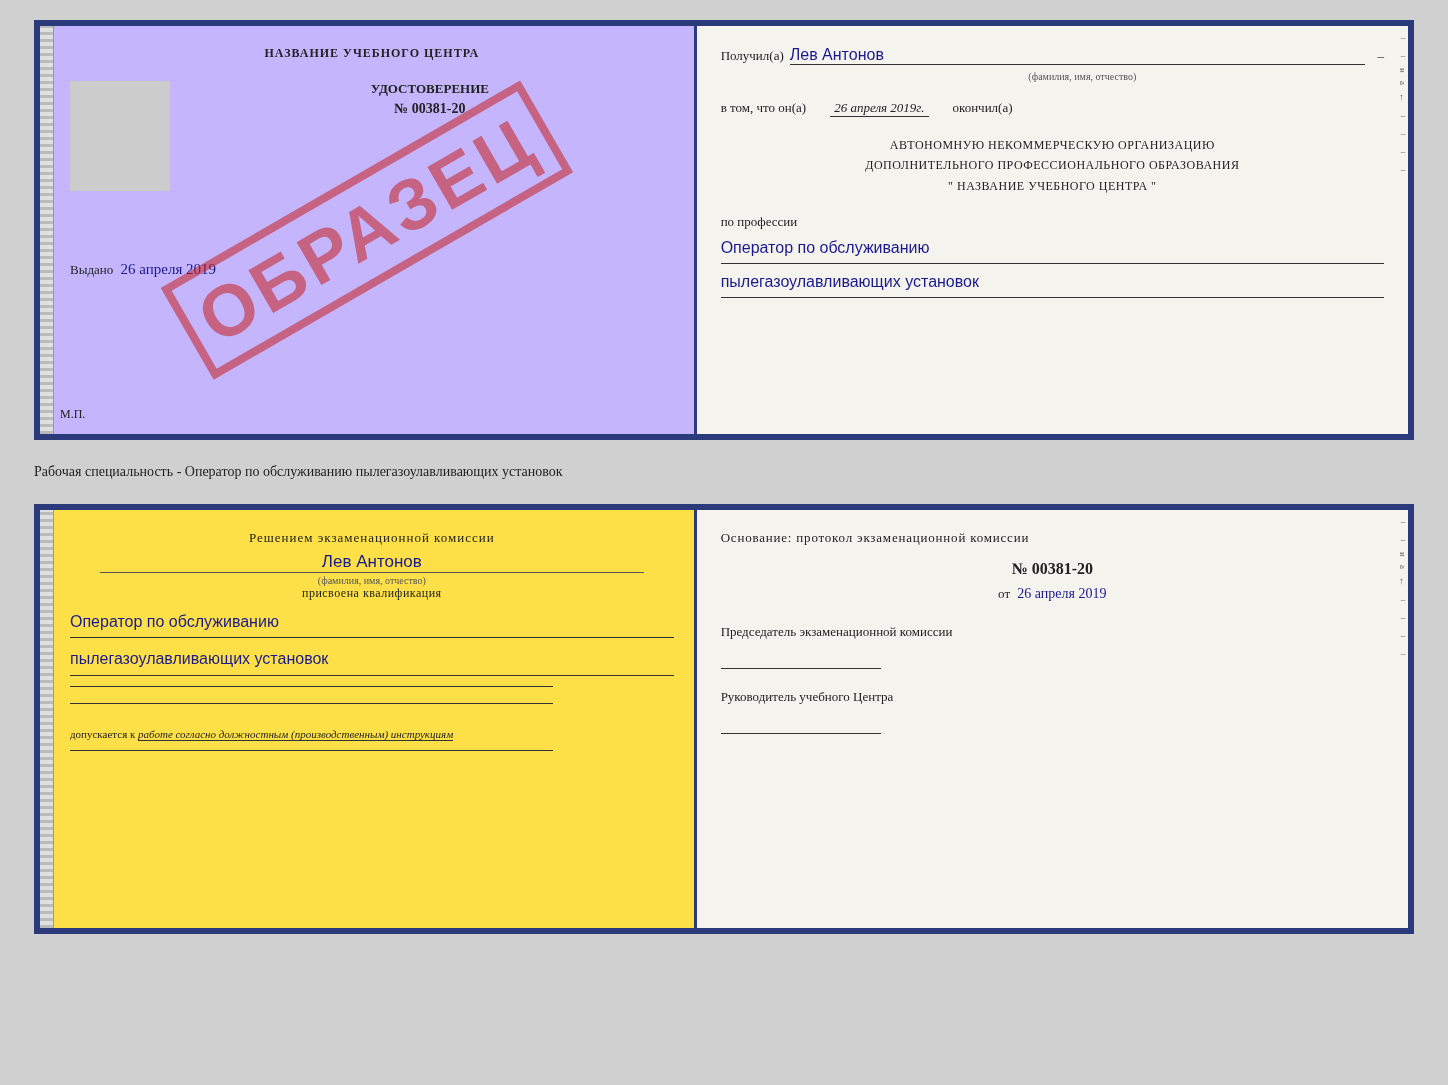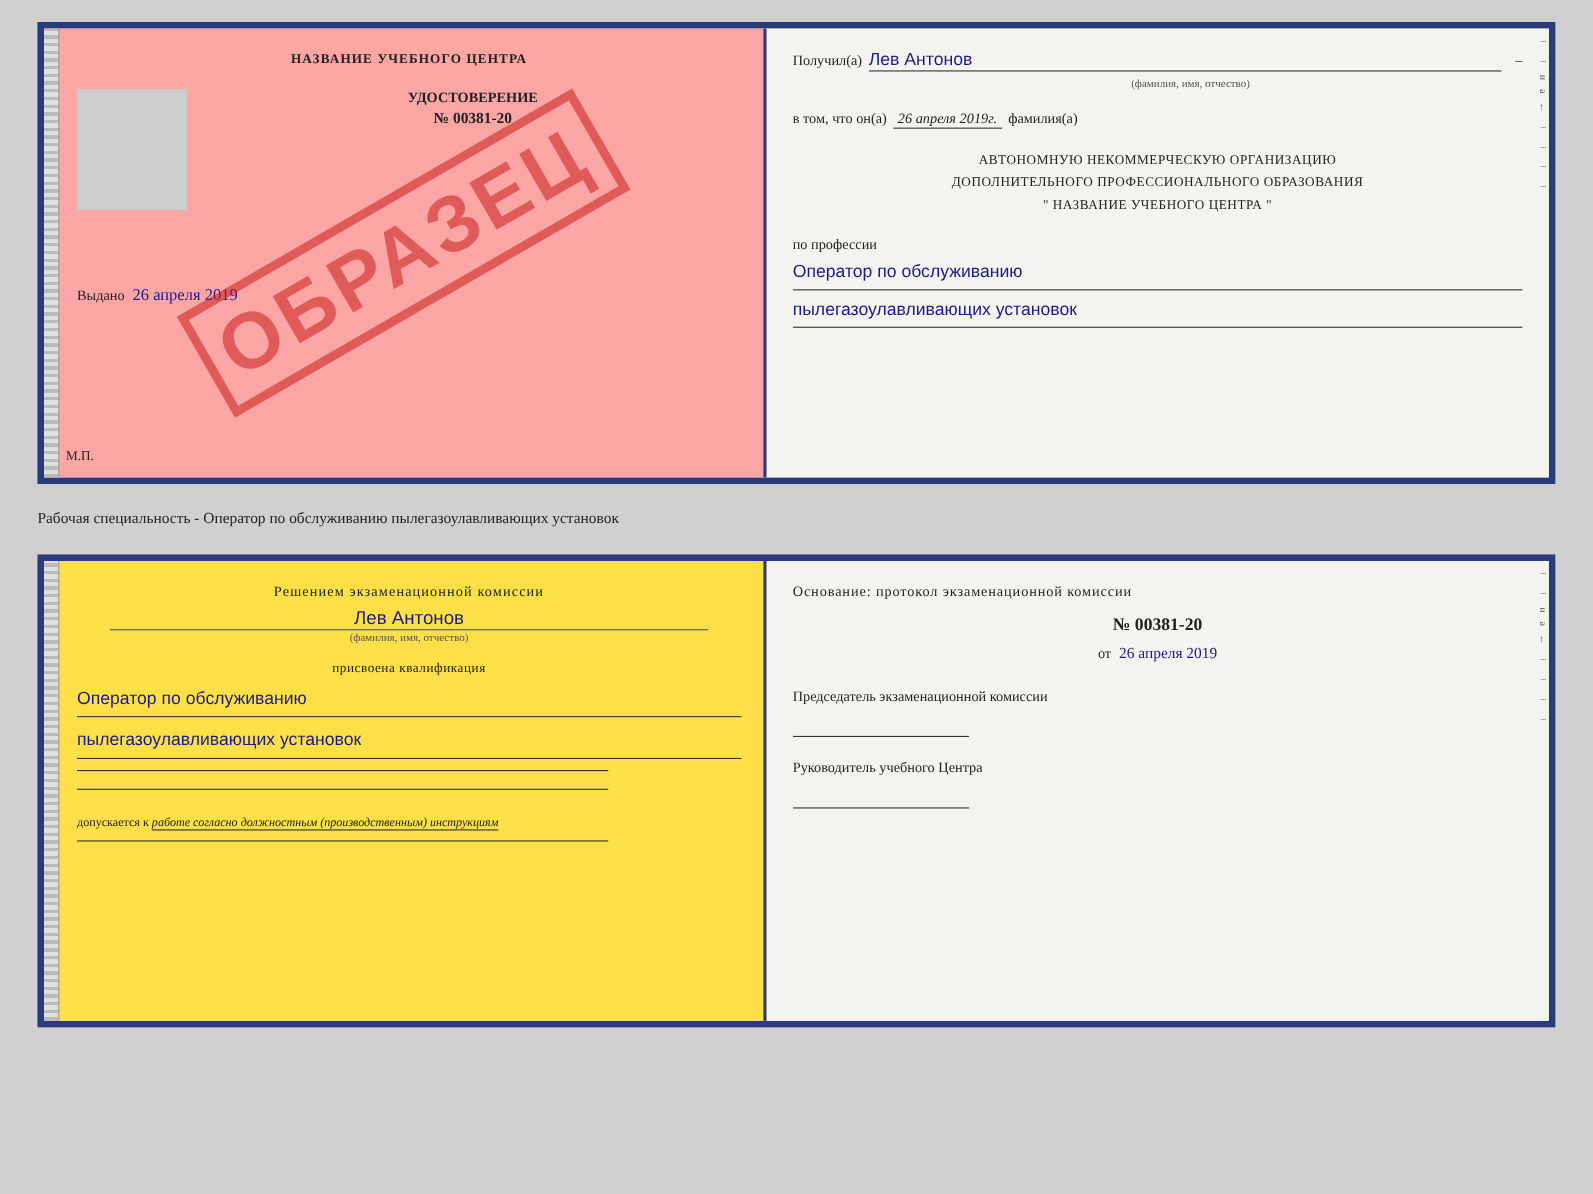--- a/index.html
+++ b/index.html
@@ -30,21 +30,21 @@
       background: #f5f3ee;
       position: relative;
     }
 
     .doc-left {
       width: 48%;
       border-right: 3px solid #2a3a7a;
       padding: 20px;
       position: relative;
       overflow: hidden;
-      background: #fca5a5;
+      background: #c4b5fd;
     }
 
     .doc-right {
       width: 52%;
       padding: 20px 24px;
       background: #f5f3ee;
       position: relative;
     }
 
     
@@ -139,21 +139,21 @@
       margin-top: 2px;
       margin-left: 60px;
     }
 
     .vtom-row {
       font-size: 13px;
       color: #222;
       margin-top: 18px;
       display: flex;
       align-items: baseline;
-      gap: 6px;
+      gap: 24px;
     }
 
     .date-underline {
       font-style: italic;
       border-bottom: 1px solid #333;
       padding: 0 4px;
       font-size: 13px;
       color: #222;
     }
 
@@ -242,21 +242,20 @@
       text-align: center;
       border-top: 1px solid #555;
       margin: 0 30px;
       padding-top: 2px;
     }
 
     .prisvoena {
       font-size: 12px;
       color: #222;
       text-align: center;
-      margin-top: 14px;
       letter-spacing: 0.5px;
     }
 
     .qualification-text {
       font-family: 'Comic Sans MS', cursive, sans-serif;
       font-size: 16px;
       color: #1a1a8c;
       text-align: left;
       margin-top: 6px;
       border-bottom: 1px solid #333;
@@ -385,21 +384,21 @@
       <div class="recipient-row">
         <span style="font-size:13px; white-space:nowrap;">Получил(а)</span>
         <span class="recipient-name">Лев Антонов</span>
         <span style="font-size:13px; margin-left:6px;">–</span>
       </div>
       <div class="fio-subtitle">(фамилия, имя, отчество)</div>
 
       <div class="vtom-row">
         <span>в том, что он(а)</span>
         <span class="date-underline">26 апреля 2019г.</span>
-        <span class="okoncil-text">фамилия(а)</span>
+        <span class="okoncil-text">окончил(а)</span>
       </div>
 
       <div class="org-block">
         <div>АВТОНОМНУЮ НЕКОММЕРЧЕСКУЮ ОРГАНИЗАЦИЮ</div>
         <div>ДОПОЛНИТЕЛЬНОГО ПРОФЕССИОНАЛЬНОГО ОБРАЗОВАНИЯ</div>
         <div>"   НАЗВАНИЕ УЧЕБНОГО ЦЕНТРА   "</div>
       </div>
 
       <div class="po-professii">по профессии</div>
       <span class="profession-name">Оператор по обслуживанию</span>

